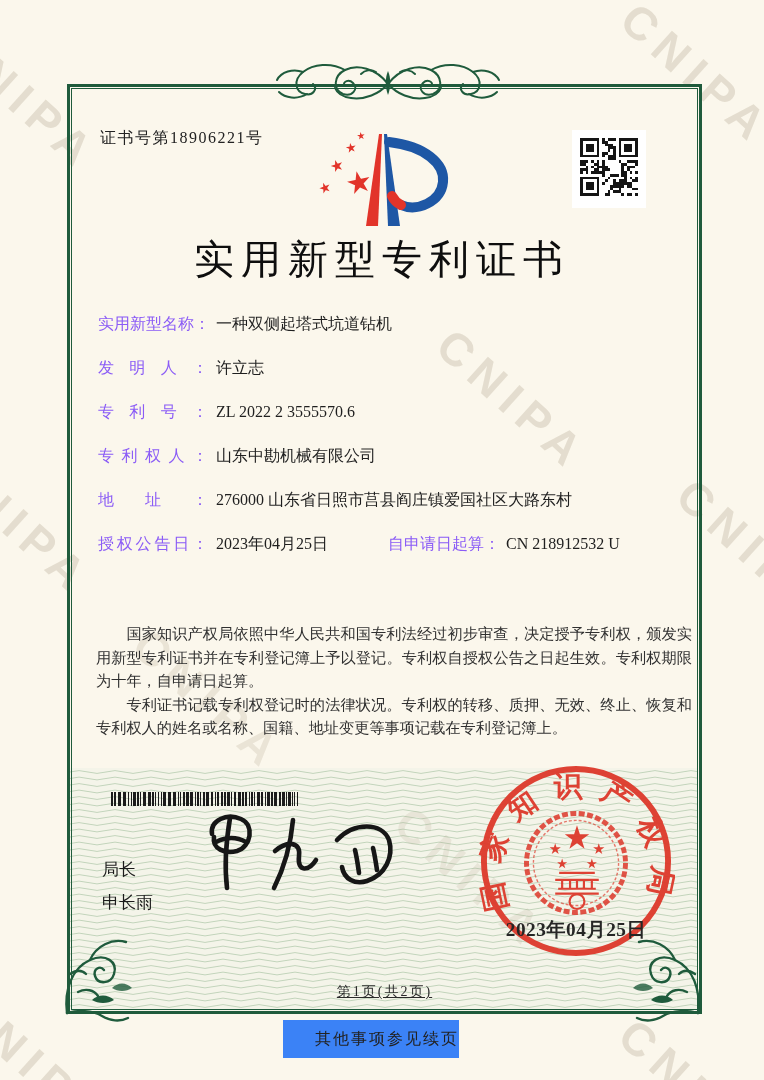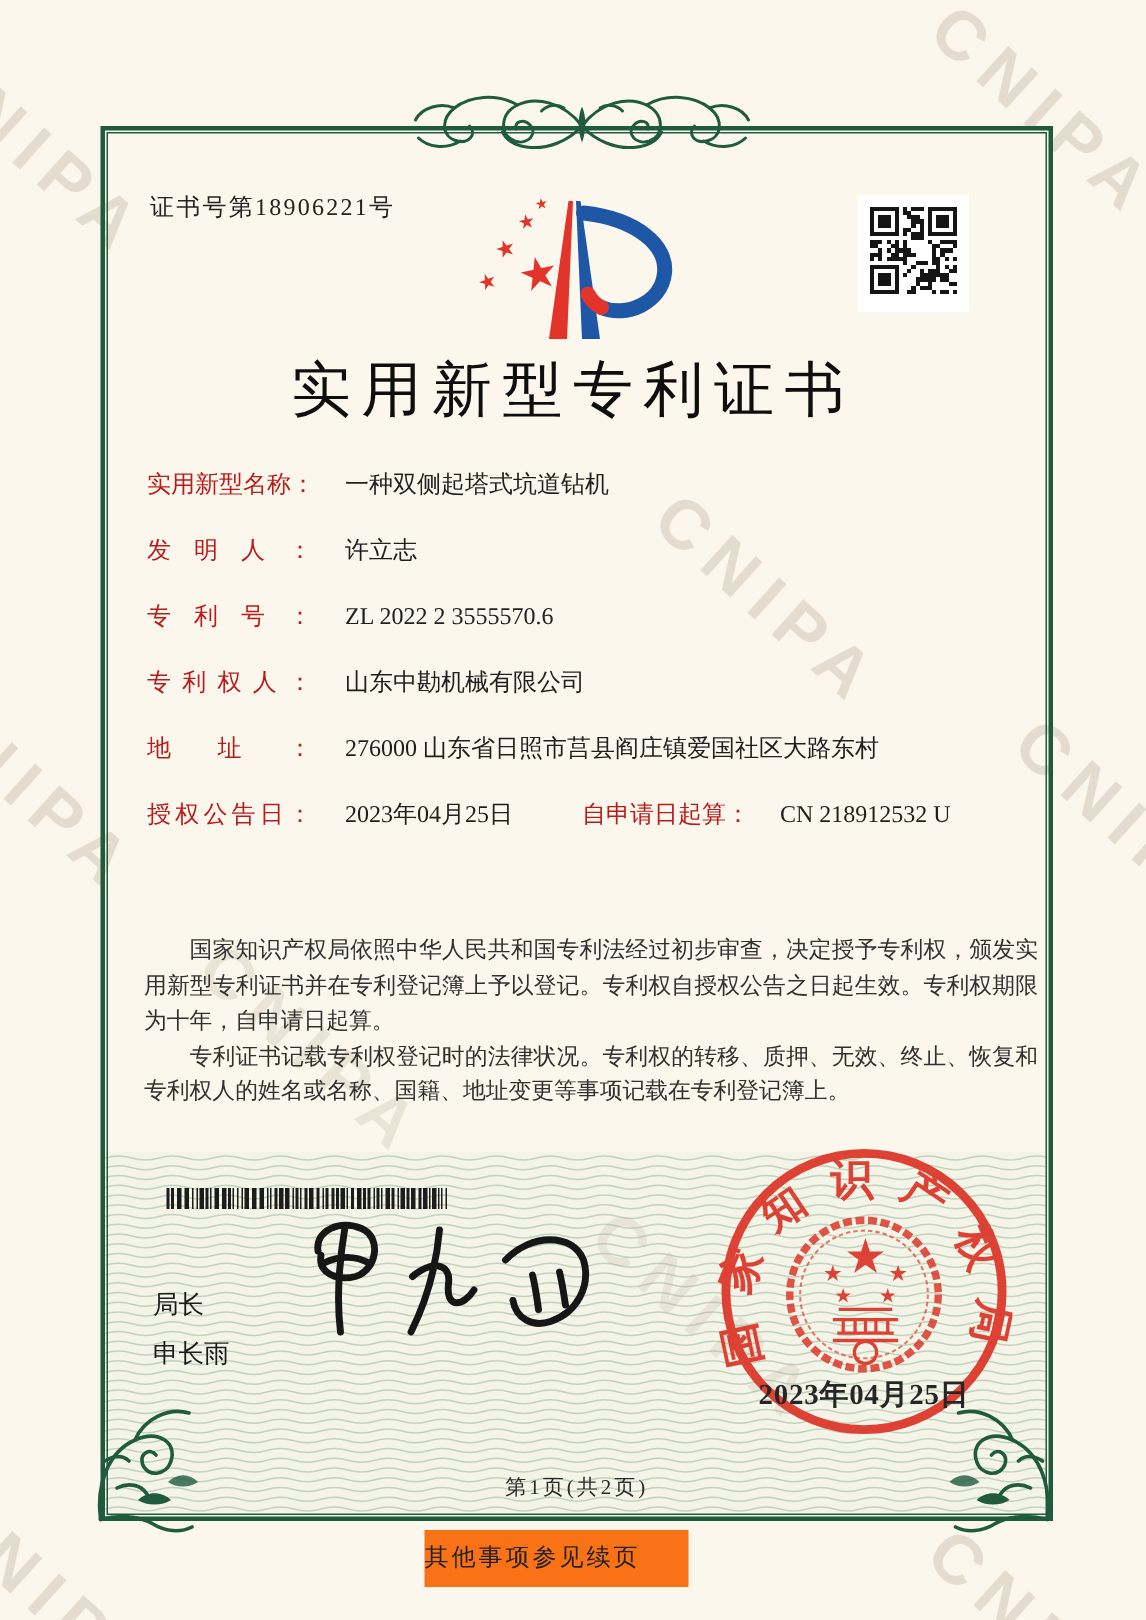--- a/index.html
+++ b/index.html
@@ -19,39 +19,39 @@
   
   .cert-no{position:absolute;left:100px;top:128px;font-size:16px;letter-spacing:1.5px;color:#222;z-index:5;}
   .logo{position:absolute;left:313px;top:130px;z-index:5;}
   .qr-pad{position:absolute;left:572px;top:130px;width:74px;height:78px;background:#fff;z-index:5;}
   .qr{position:absolute;left:8px;top:8px;width:58px;height:58px;}
   .title{position:absolute;left:0;right:0;top:232px;text-align:center;font-size:40px;font-weight:400;
          letter-spacing:7px;color:#0e0e0e;z-index:5;}
   
   .fields{position:absolute;left:98px;top:314px;width:560px;font-size:16px;line-height:20px;z-index:5;}
   .frow{margin-bottom:24px;white-space:nowrap;}
-  .flabel{display:inline-block;width:110px;text-align:justify;text-align-last:justify;color:#b91c1c;}
-  .fvalue{margin-left:22px;color:#1f1f1f;}
+  .flabel{display:inline-block;width:110px;text-align:justify;text-align-last:justify;color:#8b5cf6;}
+  .fvalue{margin-left:8px;color:#1f1f1f;}
   .frow-auth{display:flex;}
   .fgroup1{width:290px;flex:none;font-family:Liberation Serif, serif;}
   
   .paras{position:absolute;left:96px;top:622px;width:596px;font-size:15.2px;line-height:23.5px;
          text-align:justify;color:#303030;z-index:5;}
   .paras p{margin:0;text-indent:2em;}
   
   .barcode{position:absolute;left:111px;top:792px;width:192px;height:14px;display:flex;z-index:5;}
   .barcode .bar{background:#1c1c1c;height:100%;flex:none;}
   .signer{position:absolute;left:102px;top:853px;font-family:"Liberation Sans","DejaVu Sans",sans-serif;
           font-size:17px;line-height:33px;color:#1b1b1b;z-index:5;}
   .signature{position:absolute;left:196px;top:798px;z-index:6;}
   .seal{position:absolute;left:477px;top:762px;z-index:6;opacity:.95;}
   .page-info{position:absolute;left:67px;width:635px;top:983px;text-align:center;font-size:14px;
-             letter-spacing:2px;color:#2a2a2a;z-index:5;}
-  .cont-box{position:absolute;left:283px;top:1020px;width:176px;height:38px;background:#f97316;
-            text-align:left;line-height:38px;font-size:16px;letter-spacing:2px;color:#222;z-index:5;}
+             letter-spacing:2px;color:#2a2a2a;z-index:5;text-decoration:underline;}
+  .cont-box{position:absolute;left:283px;top:1020px;width:176px;height:38px;background:#3b82f6;
+            text-align:right;line-height:38px;font-size:16px;letter-spacing:2px;color:#222;z-index:5;}
 </style>
 </head>
 <body>
 
 <div class="page">
 
   <svg class="panel-svg" width="627" height="246">
     <rect x="0" y="0" width="627" height="246" style="fill:var(--panel-green,#eef3e8)" opacity="0.55"></rect>
     <g id="waves" style="stroke:var(--wave-green,#b6ccb0)" fill="none" stroke-width="1" opacity="0.8">
         <path d="M0 4.0 q9 -2.8 18 0 q9 2.8 18 0 q9 -2.8 18 0 q9 2.8 18 0 q9 -2.8 18 0 q9 2.8 18 0 q9 -2.8 18 0 q9 2.8 18 0 q9 -2.8 18 0 q9 2.8 18 0 q9 -2.8 18 0 q9 2.8 18 0 q9 -2.8 18 0 q9 2.8 18 0 q9 -2.8 18 0 q9 2.8 18 0 q9 -2.8 18 0 q9 2.8 18 0 q9 -2.8 18 0 q9 2.8 18 0 q9 -2.8 18 0 q9 2.8 18 0 q9 -2.8 18 0 q9 2.8 18 0 q9 -2.8 18 0 q9 2.8 18 0 q9 -2.8 18 0 q9 2.8 18 0 q9 -2.8 18 0 q9 2.8 18 0 q9 -2.8 18 0 q9 2.8 18 0 q9 -2.8 18 0 q9 2.8 18 0 q9 -2.8 18 0 q9 2.8 18 0"></path>

